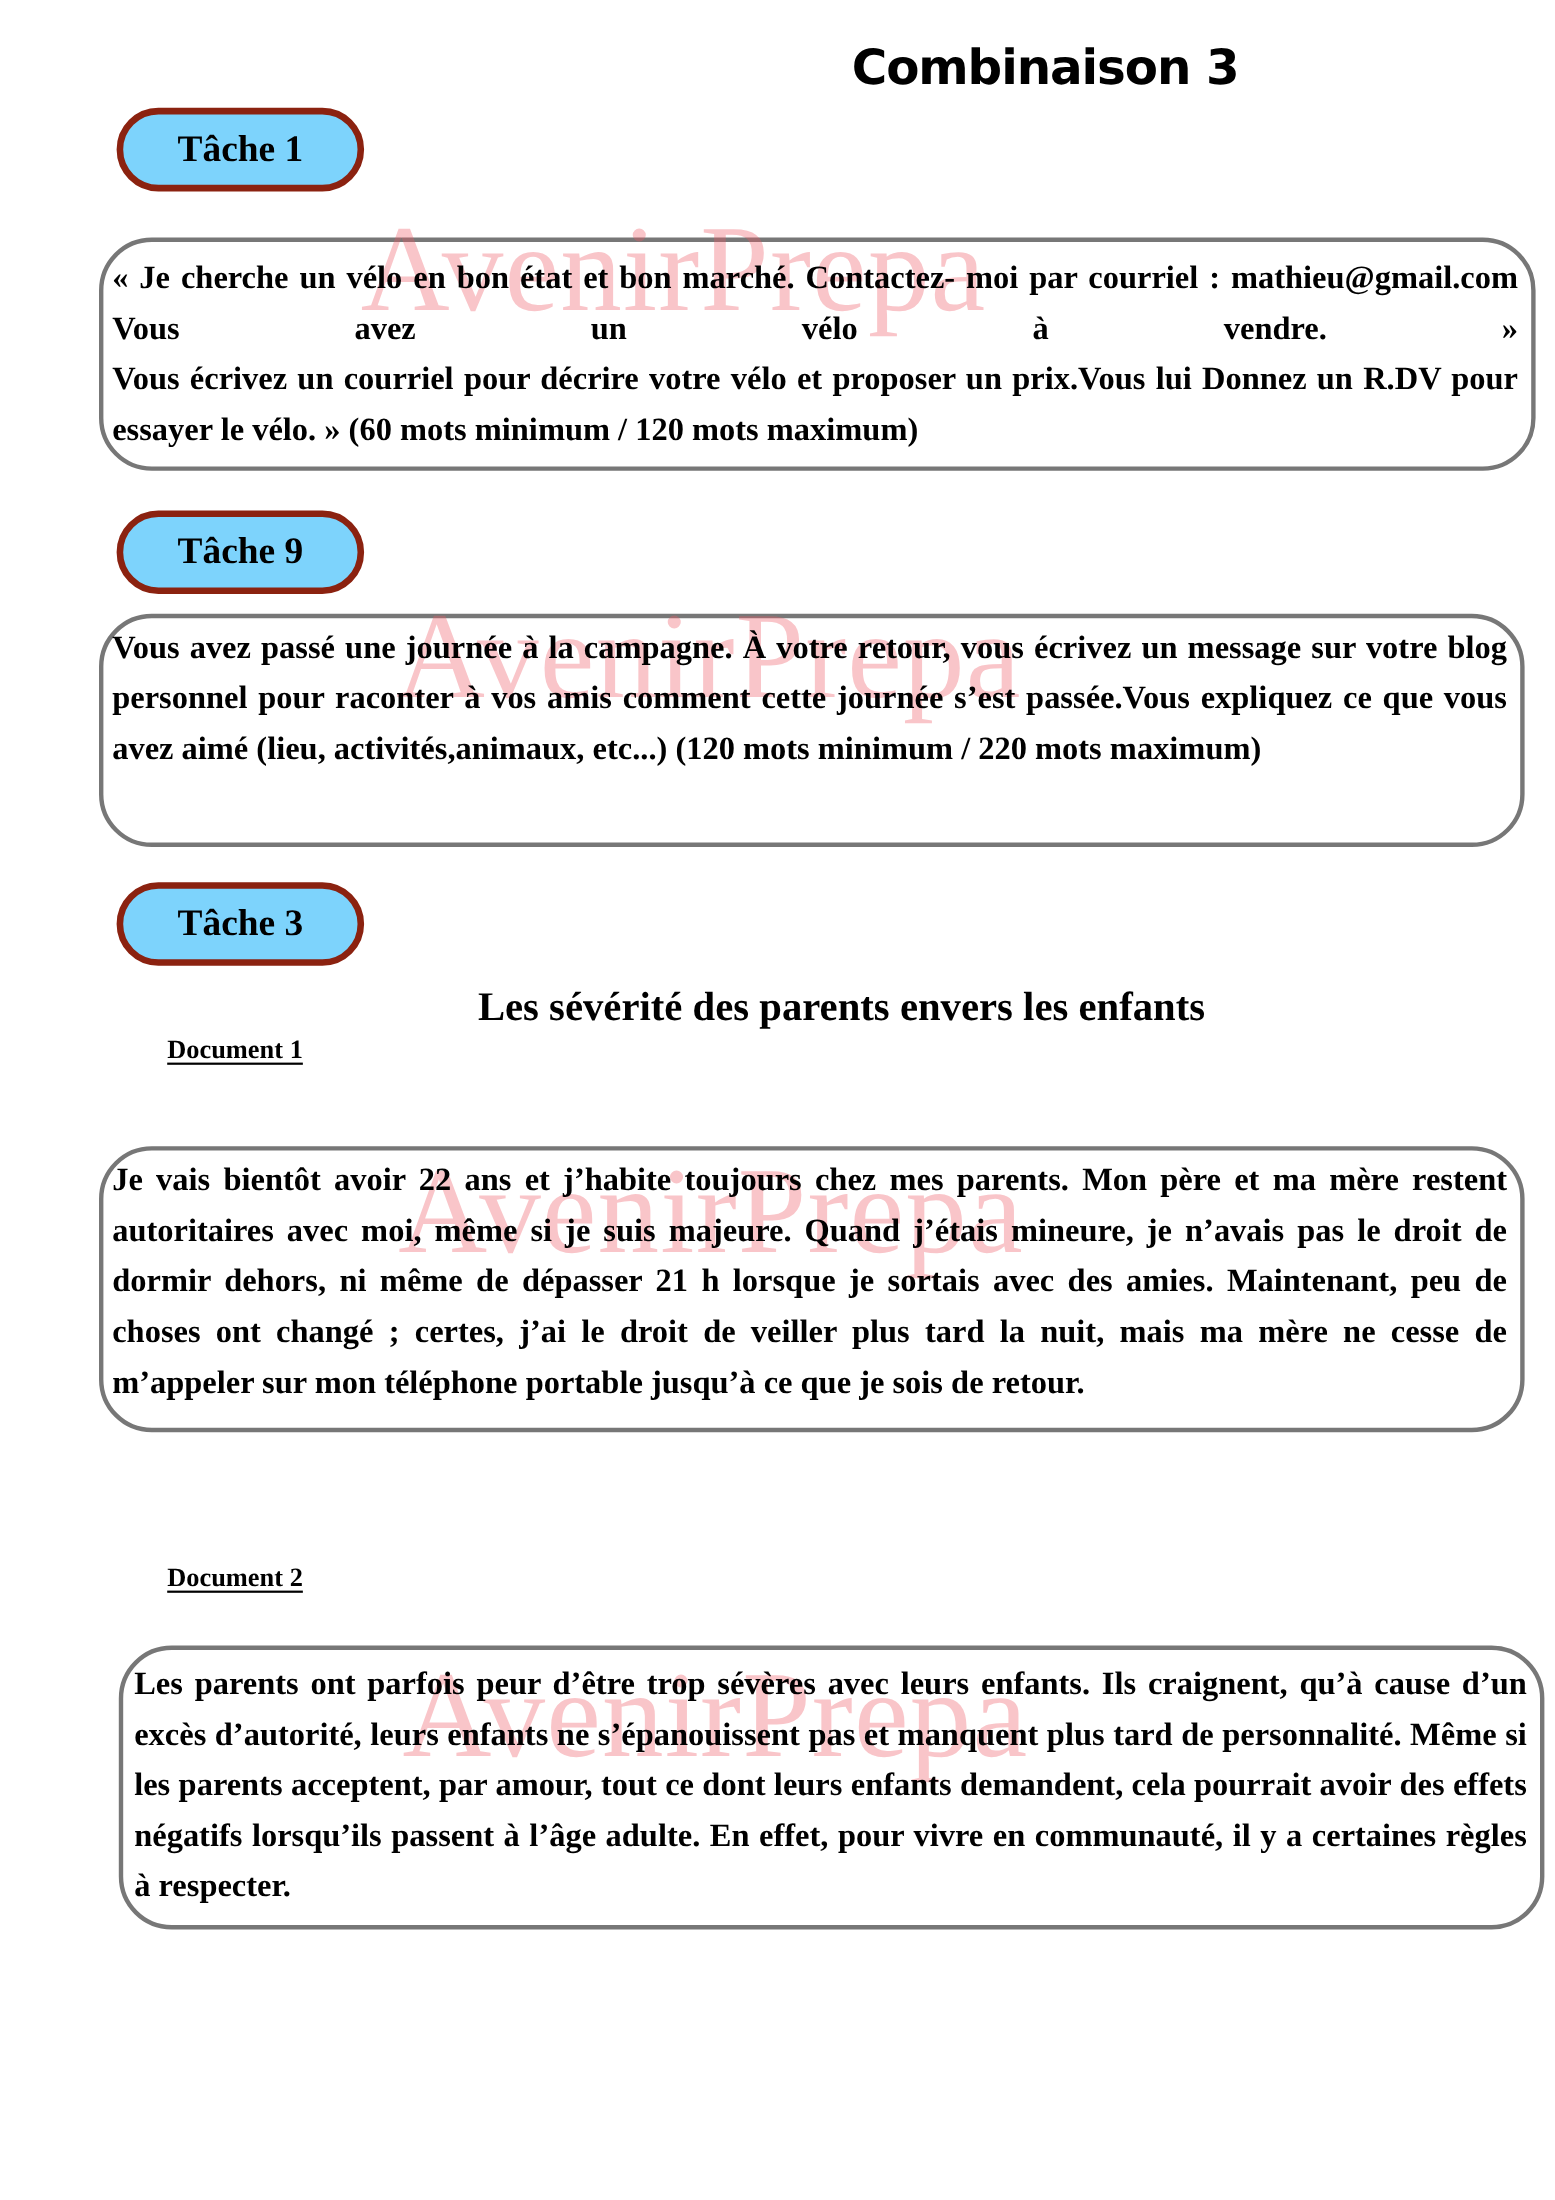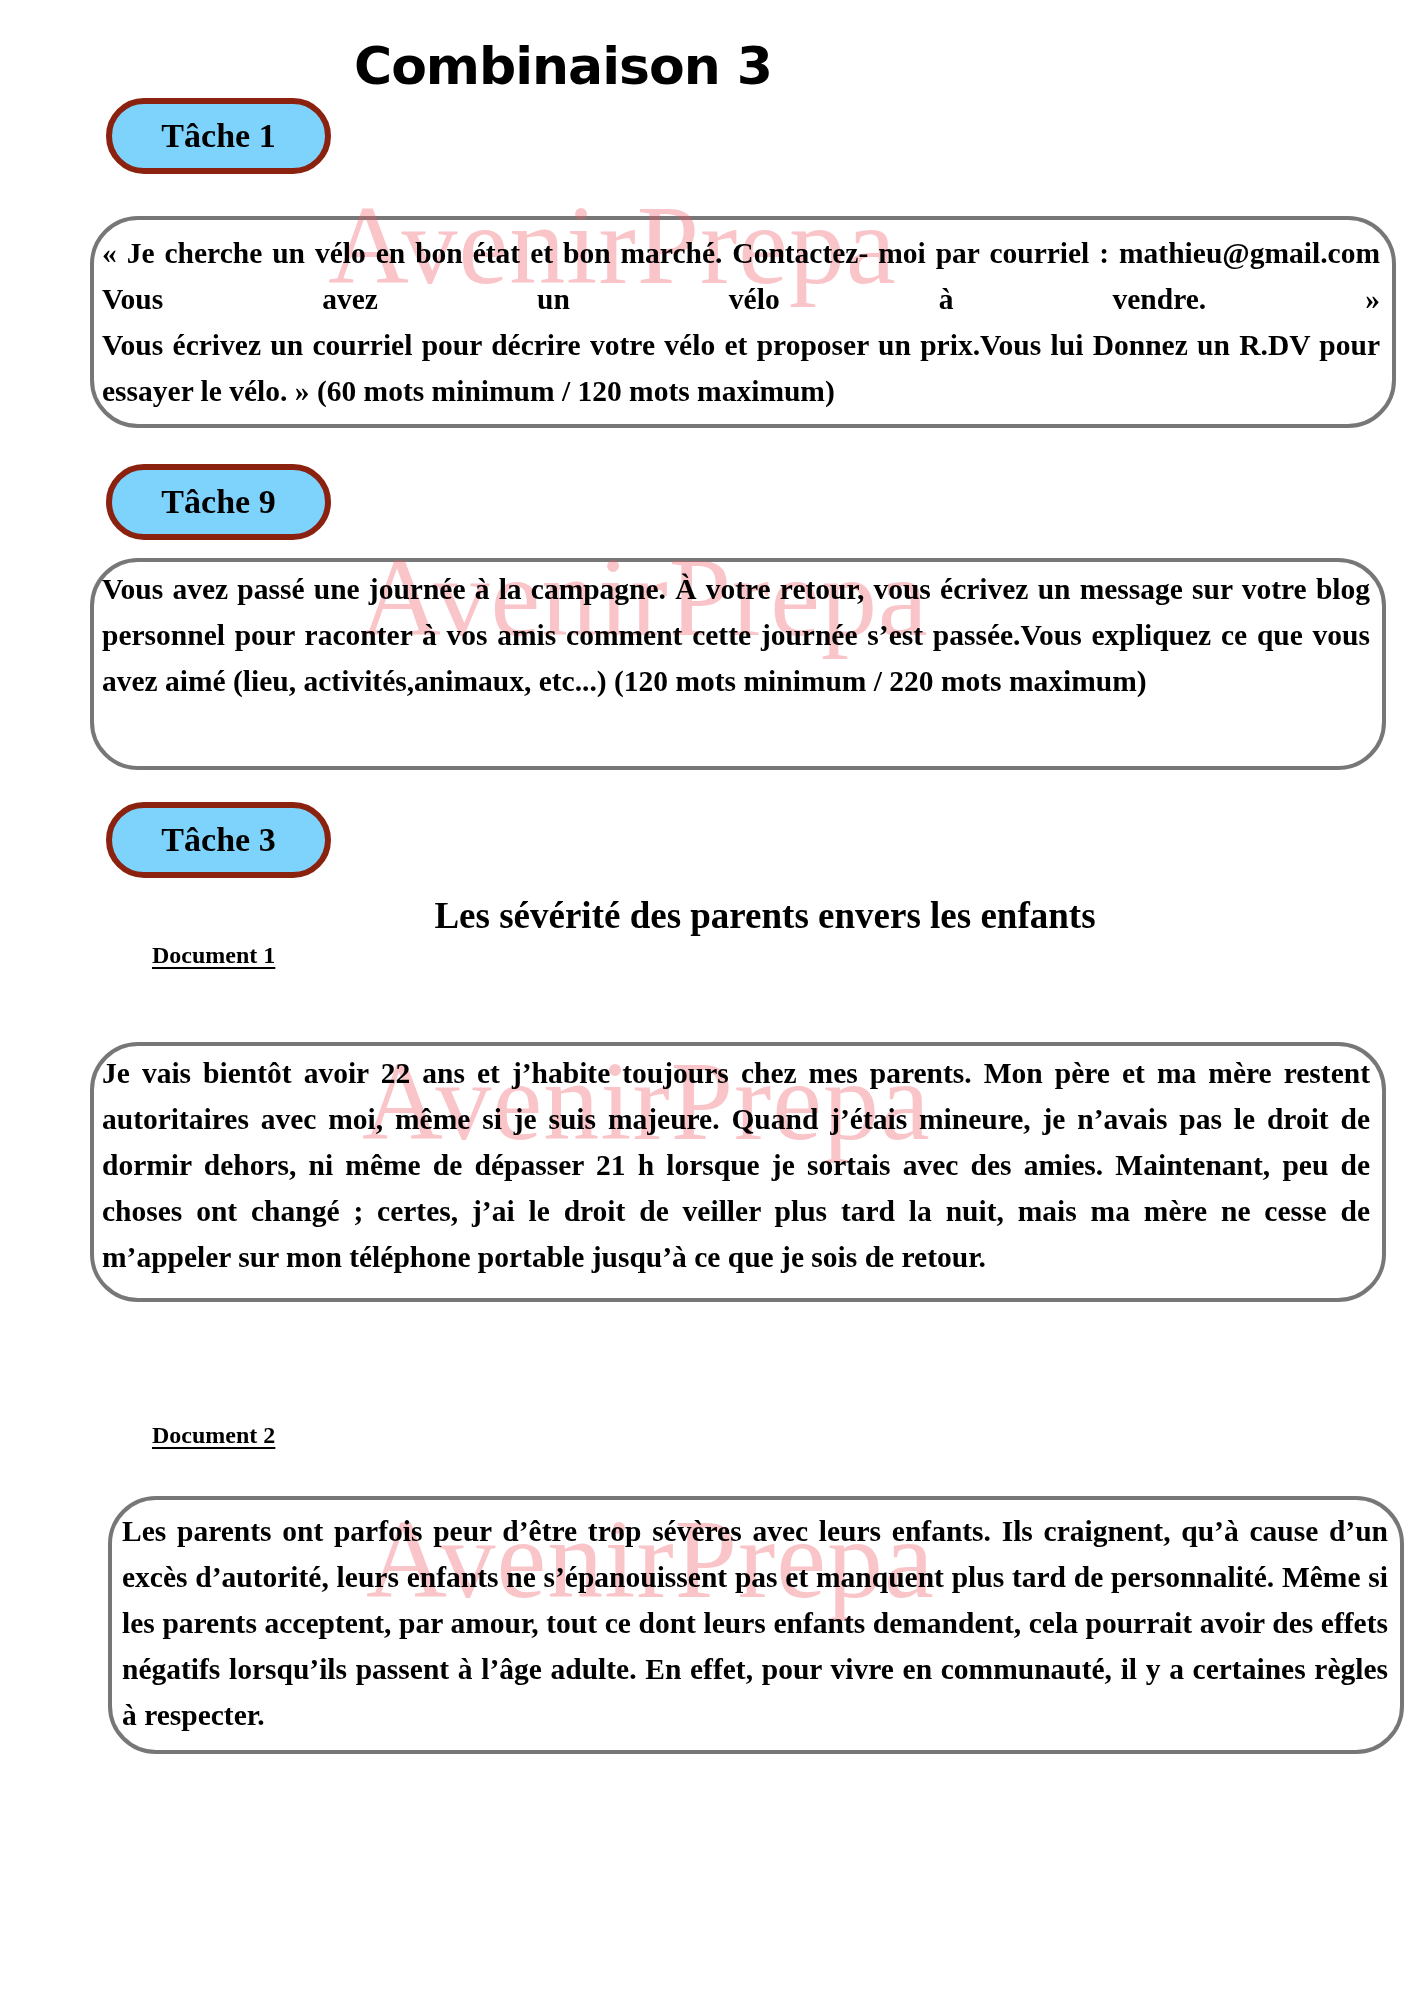--- a/index.html
+++ b/index.html
@@ -13,24 +13,24 @@
       position: relative;
       overflow: hidden;
       font-family: "Liberation Serif", "DejaVu Serif", serif;
       color: #000;
     }
     .page-title {
       position: absolute;
       left: 0;
       width: 1126px;
       top: 36px;
-      text-align: center;
+      text-align: right;
       font-family: "DejaVu Sans", "Liberation Sans", sans-serif;
       font-weight: bold;
-      font-size: 52px;
+      font-size: 44px;
       letter-spacing: -1px;
       margin: 0;
     }
     .task-pill {
       position: absolute;
       left: 106px;
       width: 225px;
       height: 76px;
       border: 6px solid #8b2210;
       border-radius: 44px;

